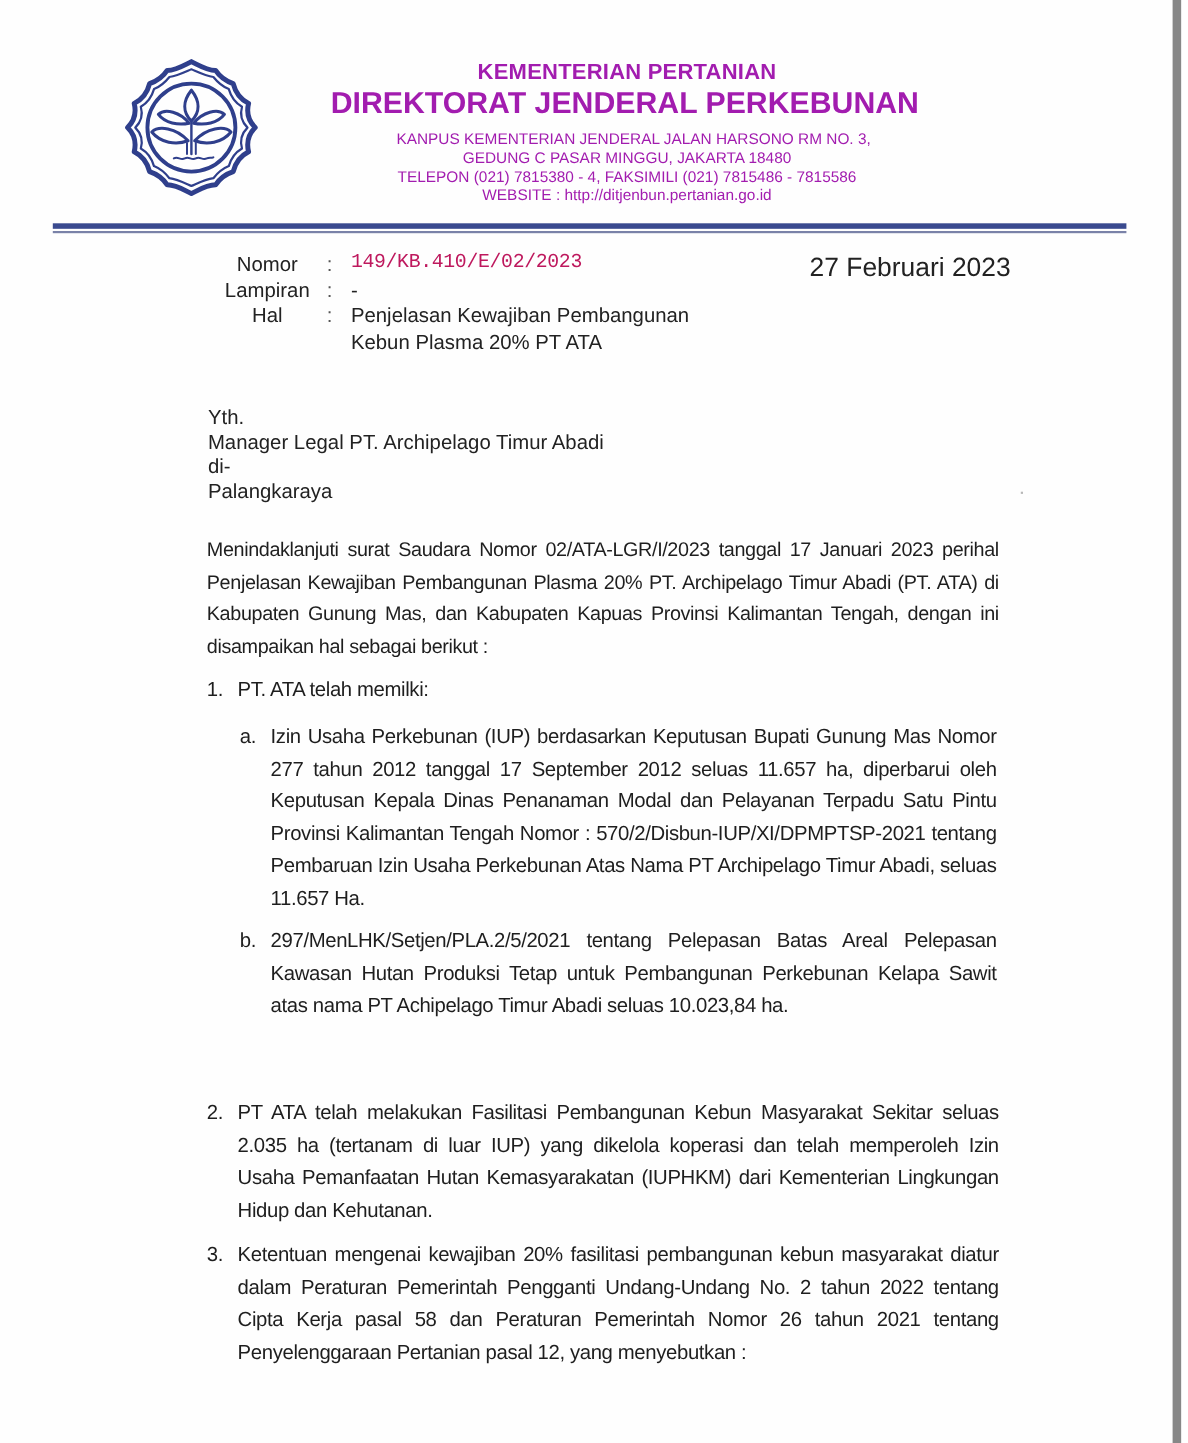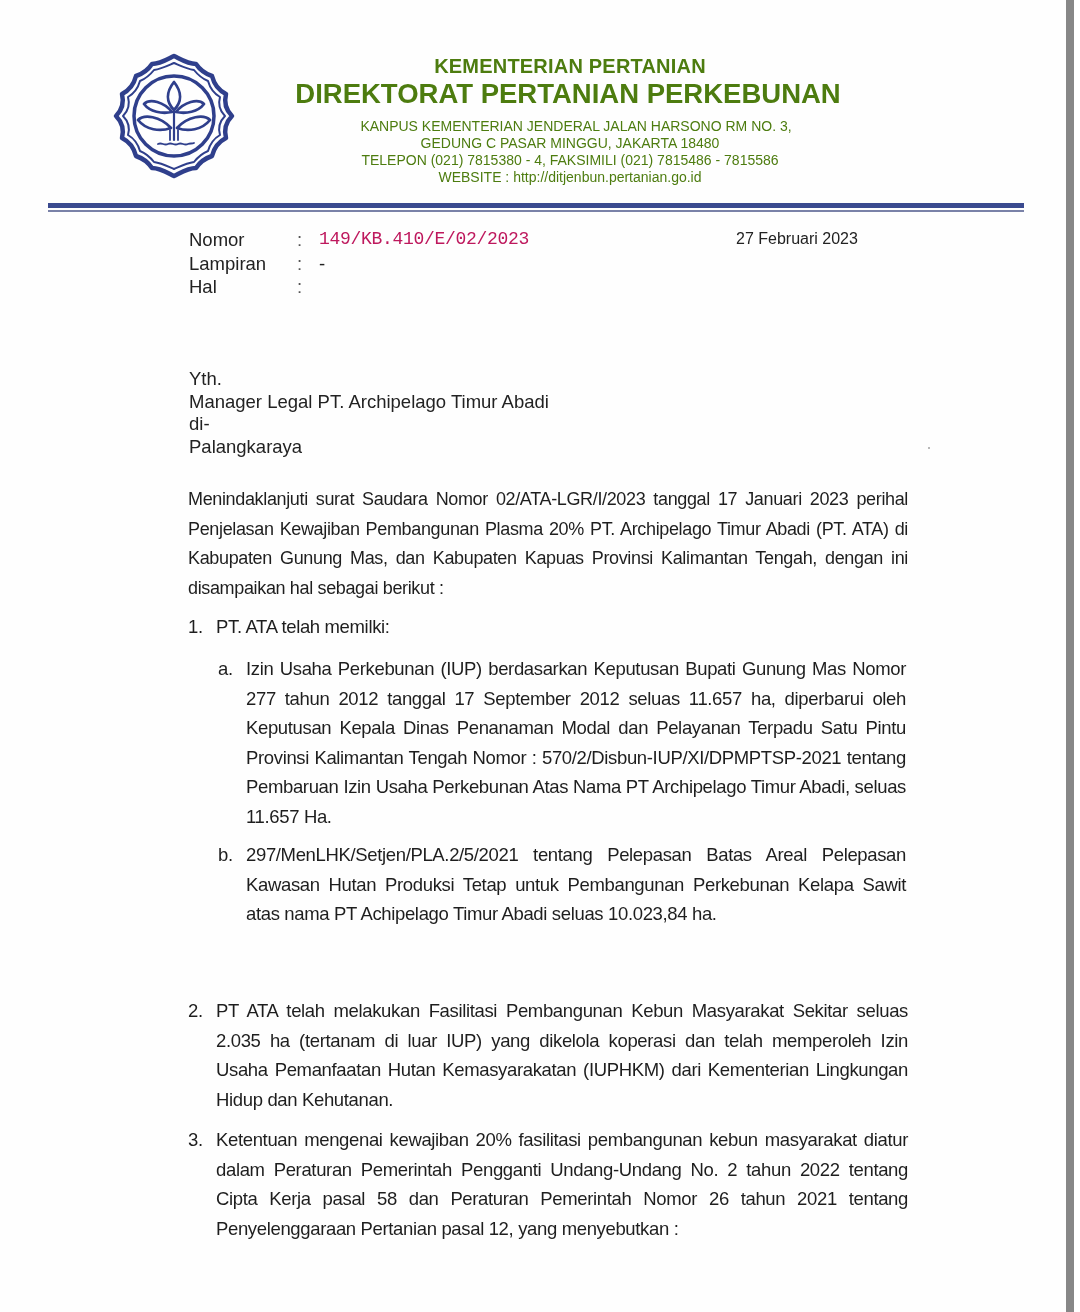--- a/index.html
+++ b/index.html
@@ -7,36 +7,36 @@
       width: 1080px; height: 1312px; overflow: hidden;
       background: #fdfdfd; position: relative;
       font-family: "Liberation Sans", sans-serif; color: #1e1e1e;
     }
     .page { position: absolute; left: 0; top: 0; width: 1066px; height: 1312px; background: #fefefe; }
     .edge-strip { position: absolute; left: 1066px; top: 0; width: 8px; height: 1312px; background: #878787; }
     .edge-white { position: absolute; left: 1074px; top: 0; width: 6px; height: 1312px; background: #ffffff; }
 
     
     .logo { position: absolute; left: 108px; top: 50px; width: 132px; height: 132px; }
-    .kop { position: absolute; left: 270px; top: 54px; width: 600px; text-align: center; color: #4d7c0f; }
+    .kop { position: absolute; left: 270px; top: 54px; width: 600px; text-align: center; color: #a21caf; }
     .kop .ministry { font-weight: bold; font-size: 20px; letter-spacing: 0.2px; line-height: 24px; }
     .kop .directorate { font-weight: bold; font-size: 27.5px; line-height: 32px; margin-top: 0px; margin-left: -4px; white-space: nowrap; }
     .kop .addr { font-size: 14px; line-height: 17px; white-space: nowrap; }
     .kop .addr1 { margin-top: 8px; margin-left: 12px; }
     .rule-thick { position: absolute; left: 48px; top: 203px; width: 976px; height: 5px; background: #3a4a8f; }
     .rule-thin { position: absolute; left: 48px; top: 210px; width: 976px; height: 2px; background: #7a82a8; }
 
     
     .meta { position: absolute; left: 189px; top: 228px; font-size: 18.5px; line-height: 23.5px; color: #222; }
     .meta-row { display: flex; }
-    .meta-label { width: 108px; }
+    .meta-label { width: 108px; text-align: center; }
     .meta-colon { width: 22px; color: #555; }
     .meta-value { width: 360px; }
     .mono-num { font-family: Liberation Mono, monospace; font-size: 18px; letter-spacing: -0.3px; color: #be185d; }
-    .date { position: absolute; left: 736px; top: 230px; font-size: 16px; color: #222; }
+    .date { position: absolute; left: 736px; top: 230px; font-size: 24px; color: #222; }
 
     
     .addressee { position: absolute; left: 189px; top: 368px; font-size: 18.5px; line-height: 22.5px; color: #222; }
 
     
     .body-text { position: absolute; left: 188px; width: 720px; font-size: 18px; line-height: 29.5px; text-align: justify; color: #1e1e1e; letter-spacing: -0.35px; }
     .intro { top: 485px; }
     .list-item { position: absolute; font-size: 18.5px; line-height: 29.5px; text-align: justify; color: #1e1e1e; letter-spacing: -0.35px; }
     .list-num { position: absolute; left: -28px; top: 0; }
     .item1 { left: 216px; top: 612px; width: 692px; }
@@ -79,21 +79,21 @@
       <path stroke-width="2.8" d="M63 78 C52 66 36 64 30 70 C38 80 52 82 63 78 Z"></path>
       <path stroke-width="2.8" d="M69 78 C80 66 96 64 102 70 C94 80 80 82 69 78 Z"></path>
       <path stroke-width="2.2" d="M66 60 L66 90"></path>
       <path stroke-width="1.8" d="M62 80 L62 90 M70 80 L70 90"></path>
       <path stroke-width="1.8" d="M50 94 C54 92 56 96 60 94 C64 92 66 96 70 94 C74 92 76 96 80 94 C82 93 84 94 86 93"></path>
     </g>
   </svg>
 
   <div class="kop">
     <div class="ministry">KEMENTERIAN PERTANIAN</div>
-    <div class="directorate">DIREKTORAT PERTANIAN PERKEBUNAN</div>
+    <div class="directorate">DIREKTORAT JENDERAL PERKEBUNAN</div>
     <div class="addr addr1">KANPUS KEMENTERIAN JENDERAL JALAN HARSONO RM NO. 3,</div>
     <div class="addr">GEDUNG C PASAR MINGGU, JAKARTA 18480</div>
     <div class="addr">TELEPON (021) 7815380 - 4, FAKSIMILI (021) 7815486 - 7815586</div>
     <div class="addr">WEBSITE : http://ditjenbun.pertanian.go.id</div>
   </div>
 
   <div class="rule-thick"></div>
   <div class="rule-thin"></div>
 
   <div class="meta">
@@ -103,20 +103,24 @@
       <span class="meta-value mono-num">149/KB.410/E/02/2023</span>
     </div>
     <div class="meta-row">
       <span class="meta-label">Lampiran</span>
       <span class="meta-colon">:</span>
       <span class="meta-value">-</span>
     </div>
     <div class="meta-row">
       <span class="meta-label">Hal</span>
       <span class="meta-colon">:</span>
+      <span class="meta-value">
+        <span>Penjelasan Kewajiban Pembangunan</span><br>
+        <span>Kebun Plasma 20% PT ATA</span>
+      </span>
     </div>
   </div>
   <div class="date">27 Februari 2023</div>
 
   <div class="addressee">
     <div>Yth.</div>
     <div>Manager Legal PT. Archipelago Timur Abadi</div>
     <div>di-</div>
     <div>Palangkaraya</div>
   </div>

